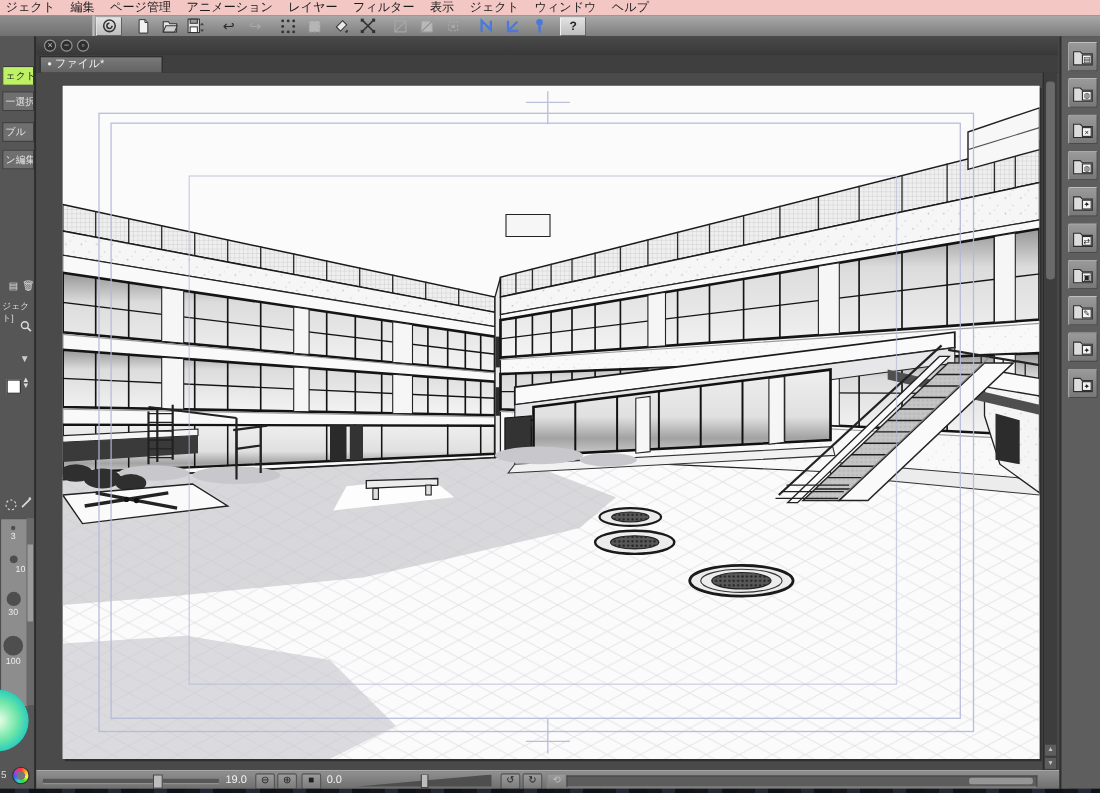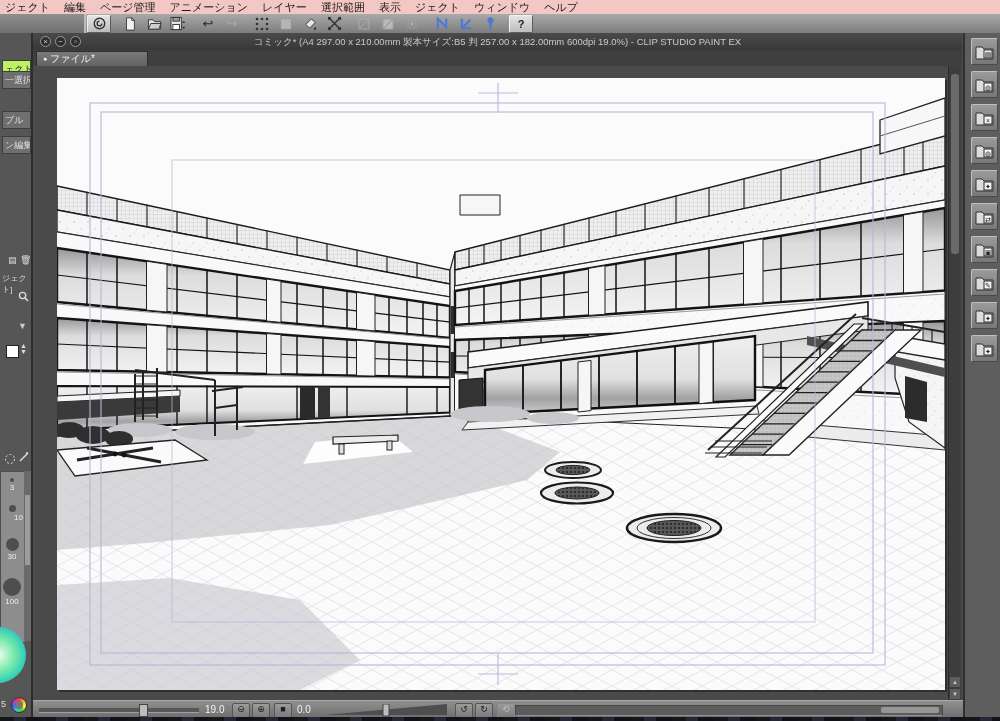--- a/index.html
+++ b/index.html
@@ -66,21 +66,21 @@
 <body>
 
 <div id="app">
 
   <div id="menubar" class="abs">
     <span>ジェクト</span>
     <span>編集</span>
     <span>ページ管理</span>
     <span>アニメーション</span>
     <span>レイヤー</span>
-    <span>選択範囲</span>
+    <span>フィルター</span>
     <span>表示</span>
     <span>ジェクト</span>
     <span>ウィンドウ</span>
     <span>ヘルプ</span>
   </div>
 
   <div id="toolbar" class="abs">
     <div class="lead"></div>
     <div class="tbtn raised">
       <svg width="15" height="15" viewBox="0 0 16 16">
@@ -190,21 +190,21 @@
         </svg>
     </div>
     <div class="tsep"></div>
     <div class="tbtn raised">
       <b style="font-size:11px;color:#222;">?</b>
     </div>
   </div>
 
   <div id="leftdock" class="abs">
     <div class="ldtab sel" style="top:27px;">ェクト</div>
-    <div class="ldtab" style="top:38px;">一選択</div>
+    <div class="ldtab" style="top:50px;">一選択</div>
     <div class="ldtab" style="top:78px;">ブル</div>
     <div class="ldtab" style="top:103px;">ン編集</div>
     <div class="ldicon" style="left:8px;top:222px;">▤</div>
     <div class="ldicon" style="left:20px;top:222px;">🗑</div>
     <div class="ldicon" style="left:2px;top:240px;font-size:8px;">ジェクト]</div>
     <div class="ldicon" style="left:18px;top:258px;">
       <svg width="11" height="11" viewBox="0 0 12 12">
           <circle cx="5" cy="5" r="3.4" fill="none" stroke="#ddd" stroke-width="1.4"></circle>
           <path d="M7.5 7.5 11 11" stroke="#ddd" stroke-width="1.6"></path>
         </svg>
@@ -244,21 +244,20 @@
          background:conic-gradient(#f33,#fa3,#ff3,#3d3,#3cc,#36f,#c3c,#f33);border:1px solid #333;">
       <div class="cw" style="left:3px;top:3px;width:8px;height:8px;background:#777;"></div>
     </div>
   </div>
 
   <div id="docwin" class="abs">
     <div id="titlebar" class="abs">
       <div class="winctl" style="left:7px;">×</div>
       <div class="winctl" style="left:22px;">−</div>
       <div class="winctl" style="left:37px;">▫</div>
-      <span>コミック* (A4 297.00 x 210.00mm 製本サイズ:B5 判 257.00 x 182.00mm 600dpi 19.0%) - CLIP STUDIO PAINT EX</span>
     </div>
     <div id="tabbar" class="abs">
       <div id="tab0">
         <span style="font-size:7px;vertical-align:1px;">●</span>
         <span>ファイル*</span>
       </div>
     </div>
 
     <div id="viewport" class="abs">
       <div id="page" class="abs">

